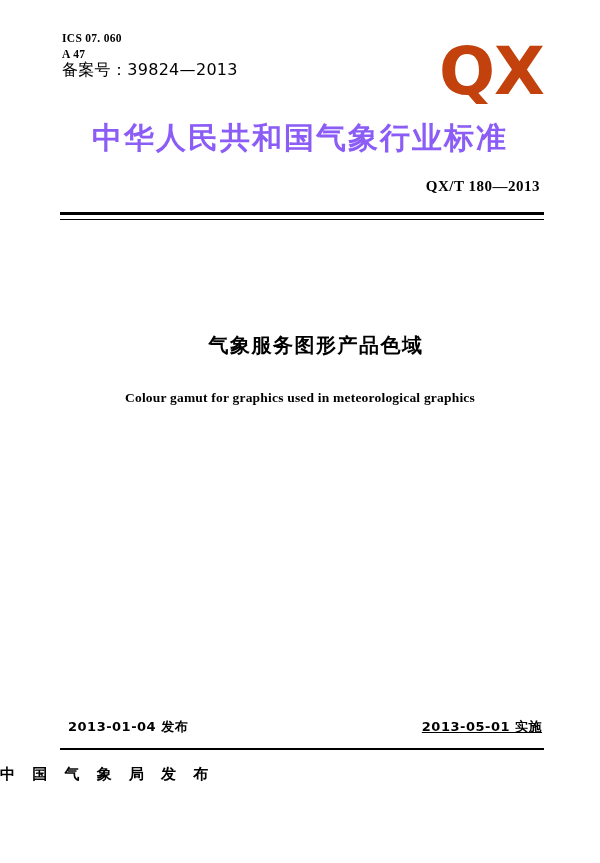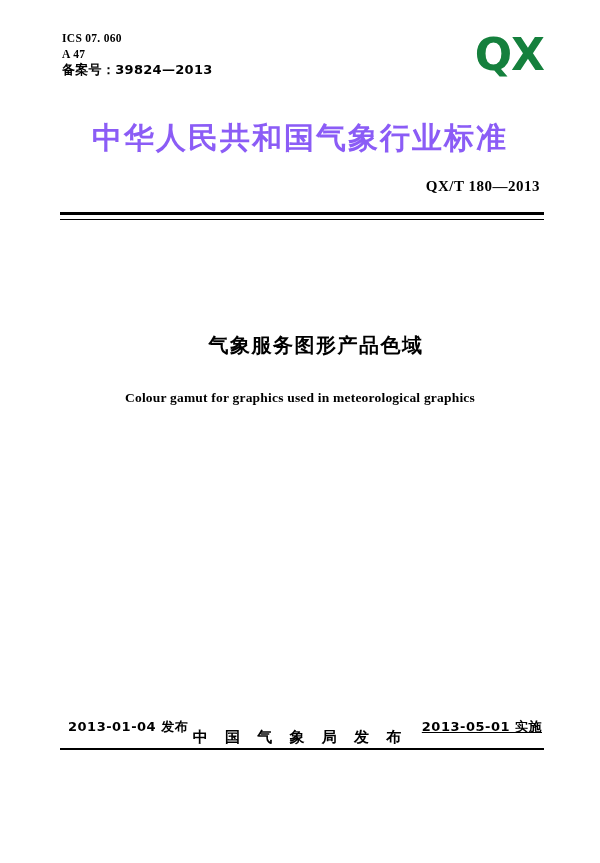--- a/index.html
+++ b/index.html
@@ -30,35 +30,35 @@
     font-size: 11.5px;
     line-height: 16px;
     letter-spacing: 0.3px;
     font-weight: bold;
   }
   .ident-block div {
     white-space: nowrap;
   }
   .ident-cn {
     font-family: "DejaVu Sans", sans-serif;
-    font-weight: bold;
-    font-size: 13px;
+    font-weight: normal;
+    font-size: 16px;
   }
 
   
   .qx-logo {
     position: absolute;
     right: 56px;
-    top: 22px;
-    font-family: "DejaVu Sans", sans-serif;
-    font-weight: bold;
-    font-size: 44px;
+    top: 39px;
+    font-family: "DejaVu Sans", sans-serif;
+    font-weight: bold;
+    font-size: 66px;
     line-height: 66px;
     letter-spacing: -1px;
-    color: #15803d;
+    color: #c2410c;
   }
 
   
   .std-title {
     position: absolute;
     left: 0;
     right: 0;
     top: 118px;
     text-align: center;
     font-family: "DejaVu Sans", sans-serif;
@@ -154,22 +154,21 @@
     top: 748px;
     height: 2px;
     background: #000;
   }
 
   
   .publisher {
     position: absolute;
     left: 0;
     right: 0;
-    top: 728px;
-    text-align: center;
+    top: 765px;
     font-family: "DejaVu Sans", sans-serif;
     font-weight: bold;
     font-size: 15px;
     letter-spacing: 6px;
   }
 </style>
 </head>
 <body>
 
 <div class="page">

